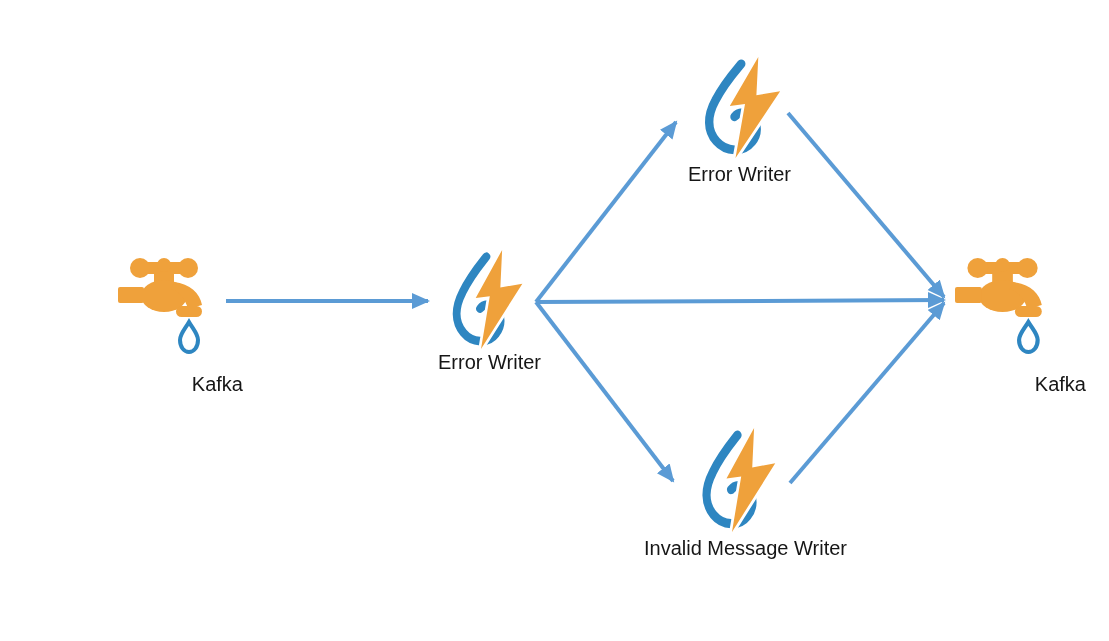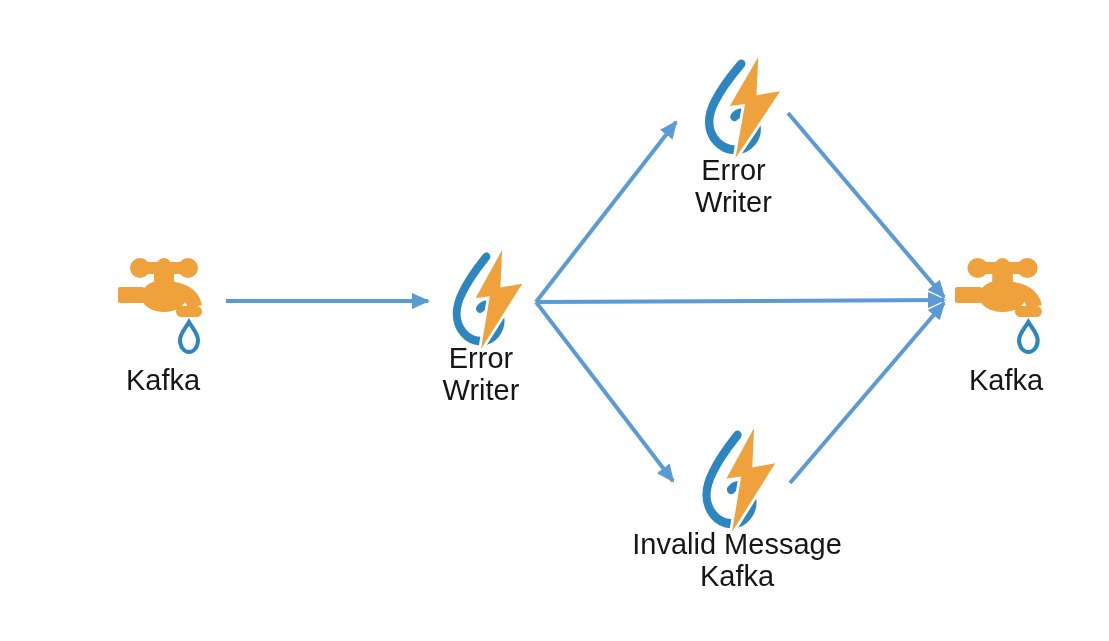--- a/index.html
+++ b/index.html
@@ -22,23 +22,23 @@
     background:var(--bg);
   }
   .edges{
     position:absolute;left:0;top:0;z-index:1;
   }
   .node{
     position:absolute;z-index:2;line-height:0;
   }
   .label{
     position:absolute;z-index:3;
-    font-size:29px;line-height:32px;
+    font-size:20px;line-height:40px;
     color:var(--text);
-    text-align:center;
+    text-align:right;
     white-space:normal;
   }
 </style>
 </head>
 <body>
 
 <div class="canvas">
 
   <svg class="edges" width="1109" height="641" viewBox="0 0 1109 641">
     <defs>
@@ -106,16 +106,16 @@
         <path d="M 56,30 C 72,32 82,41 84,53 L 70,57 C 67,46 61,40 53,37 Z"></path>
         <rect x="58" y="54" width="26" height="11" rx="5.5"></rect>
       </g>
       <path style="stroke:var(--water)" fill="none" stroke-width="4" d="M 71,70 C 67,77 62,82 62,88 C 62,95 66,100 71,100 C 76,100 80,95 80,88 C 80,82 75,77 71,70 Z"></path>
     </svg>
   </div>
 
   <div class="label" style="left:83px;top:364px;width:160px">Kafka</div>
   <div class="label" style="left:421px;top:342px;width:120px">Error Writer</div>
   <div class="label" style="left:676px;top:154px;width:115px">Error Writer</div>
-  <div class="label" style="left:627px;top:528px;width:220px">Invalid Message Kafka</div>
+  <div class="label" style="left:627px;top:528px;width:220px">Invalid Message Writer</div>
   <div class="label" style="left:926px;top:364px;width:160px">Kafka</div>
 
 </div>
 
 </body></html>

